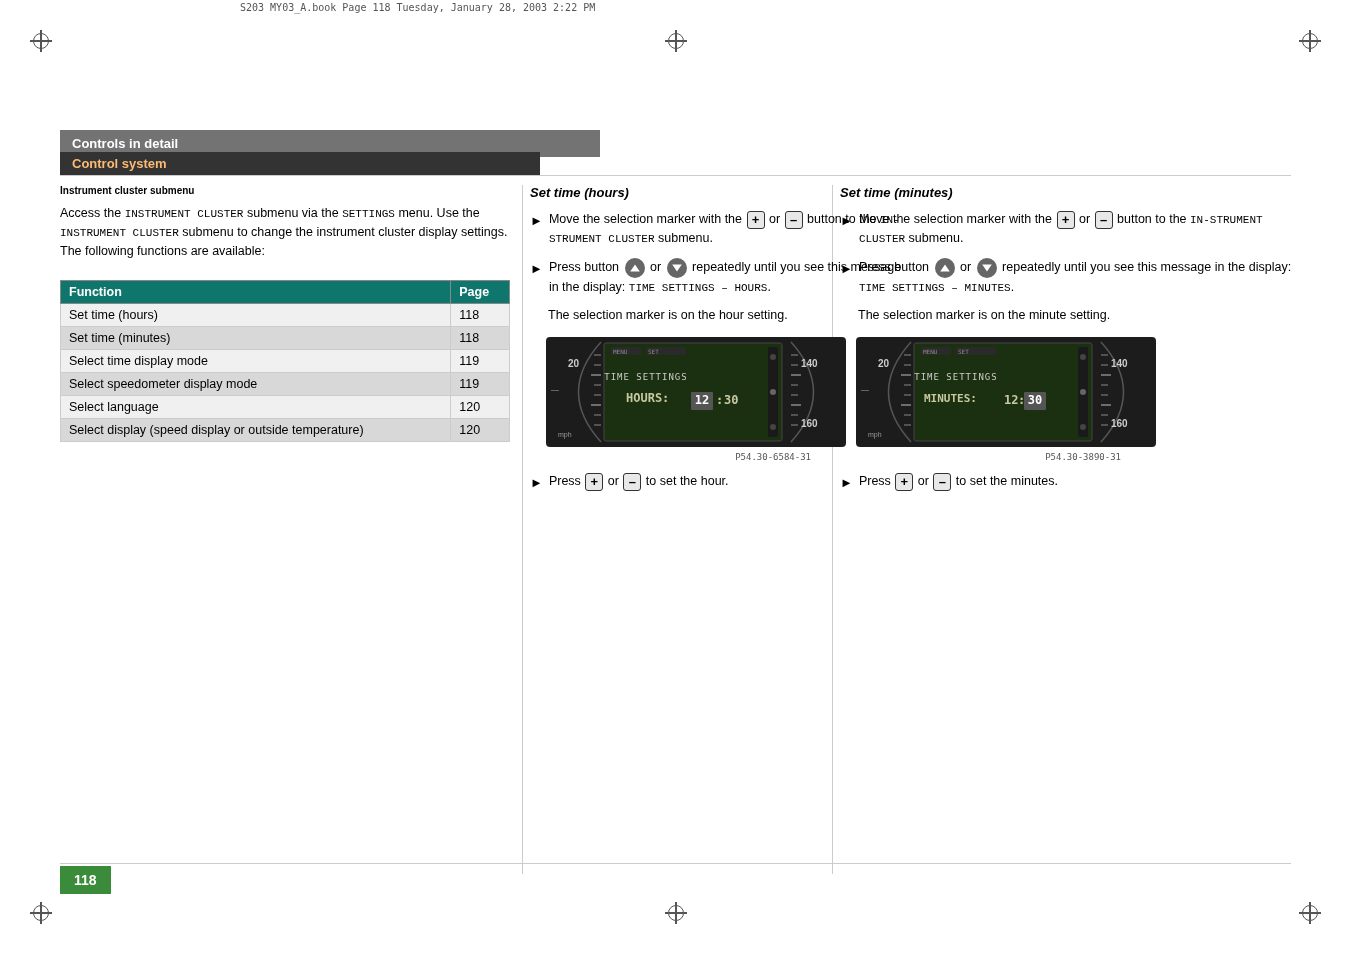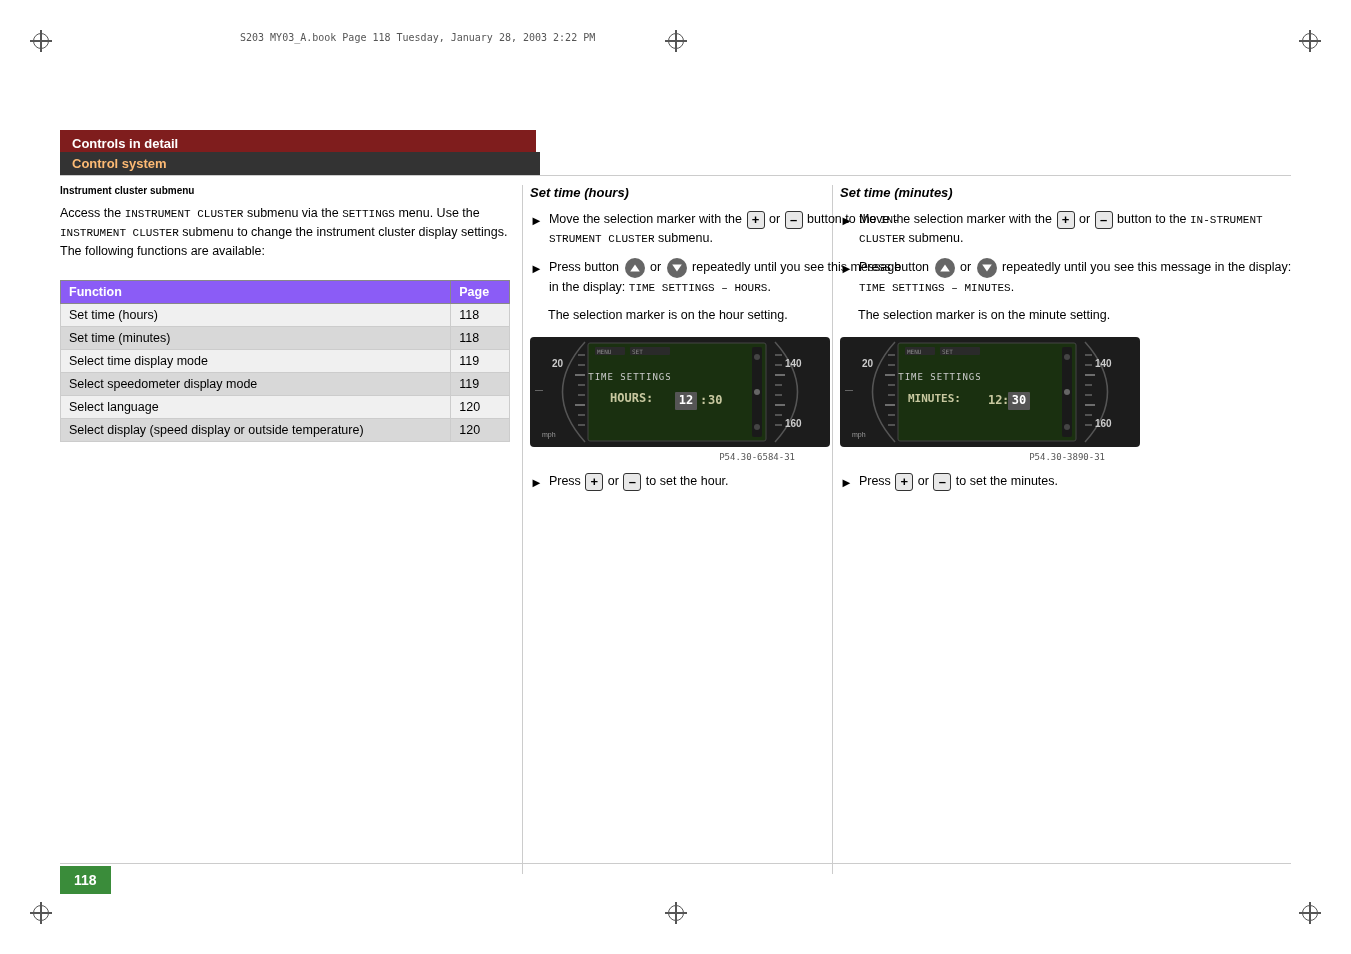--- a/index.html
+++ b/index.html
@@ -47,35 +47,35 @@
       z-index: 1;
       background: transparent;
     }
 
     
     .file-info {
       font-size: 10px;
       color: #555;
       font-family: monospace;
       position: absolute;
-      top: 32px;
+      top: 2px;
       left: 240px;
     }
 
     
     .green-bar {
-      background: #7f1d1d;
+      background: #737373;
       color: #fff;
       font-weight: bold;
       font-size: 13px;
       padding: 6px 12px;
       position: absolute;
       top: 130px;
       left: 60px;
-      width: 476px;
+      width: 540px;
     }
 
     
     .dark-bar {
       background: #333;
       color: #fdba74;
       font-weight: bold;
       font-size: 13px;
       padding: 4px 12px;
       position: absolute;
@@ -106,21 +106,21 @@
 
     .mono { font-family: 'Courier New', monospace; font-size: 11px; }
 
     
     .func-table {
       width: 100%;
       border-collapse: collapse;
       font-size: 12.5px;
     }
     .func-table th {
-      background: #8b5cf6;
+      background: #0f766e;
       color: #fff;
       padding: 4px 8px;
       text-align: left;
       font-weight: bold;
       border: 1px solid #888;
     }
     .func-table td {
       padding: 4px 8px;
       border: 1px solid #ccc;
     }
@@ -191,21 +191,21 @@
       background: #666;
       border-radius: 50%;
       vertical-align: middle;
       margin: 0 2px;
     }
     .nav-icon svg { width: 12px; height: 12px; fill: #fff; }
 
     .cluster-outer {
       width: 265px;
       position: relative;
-      margin: 10px 0;
+      margin: 10px 16px;
     }
 
     .cluster-img-label {
       font-size: 9px;
       color: #555;
       text-align: right;
       margin-top: 2px;
       font-family: monospace;
     }
 

